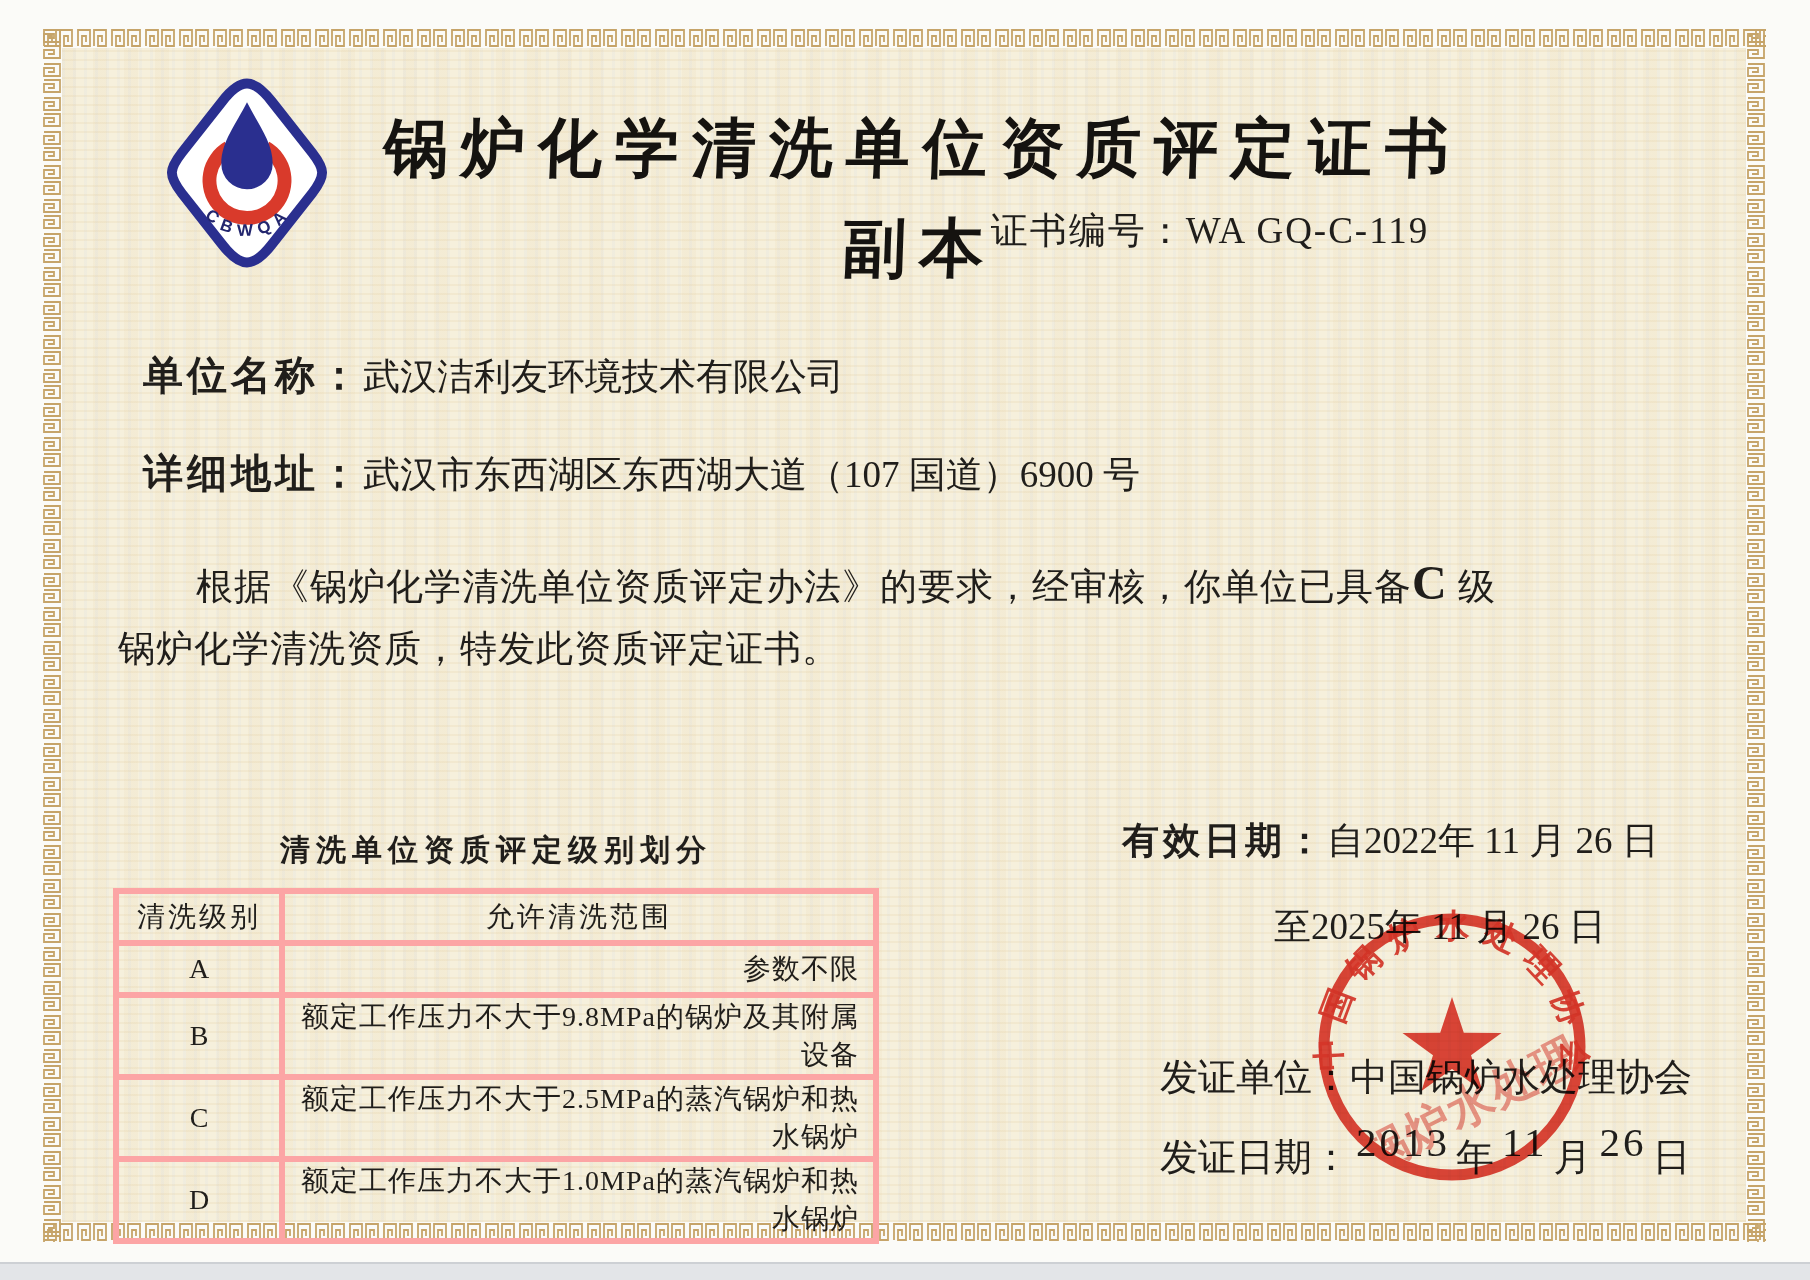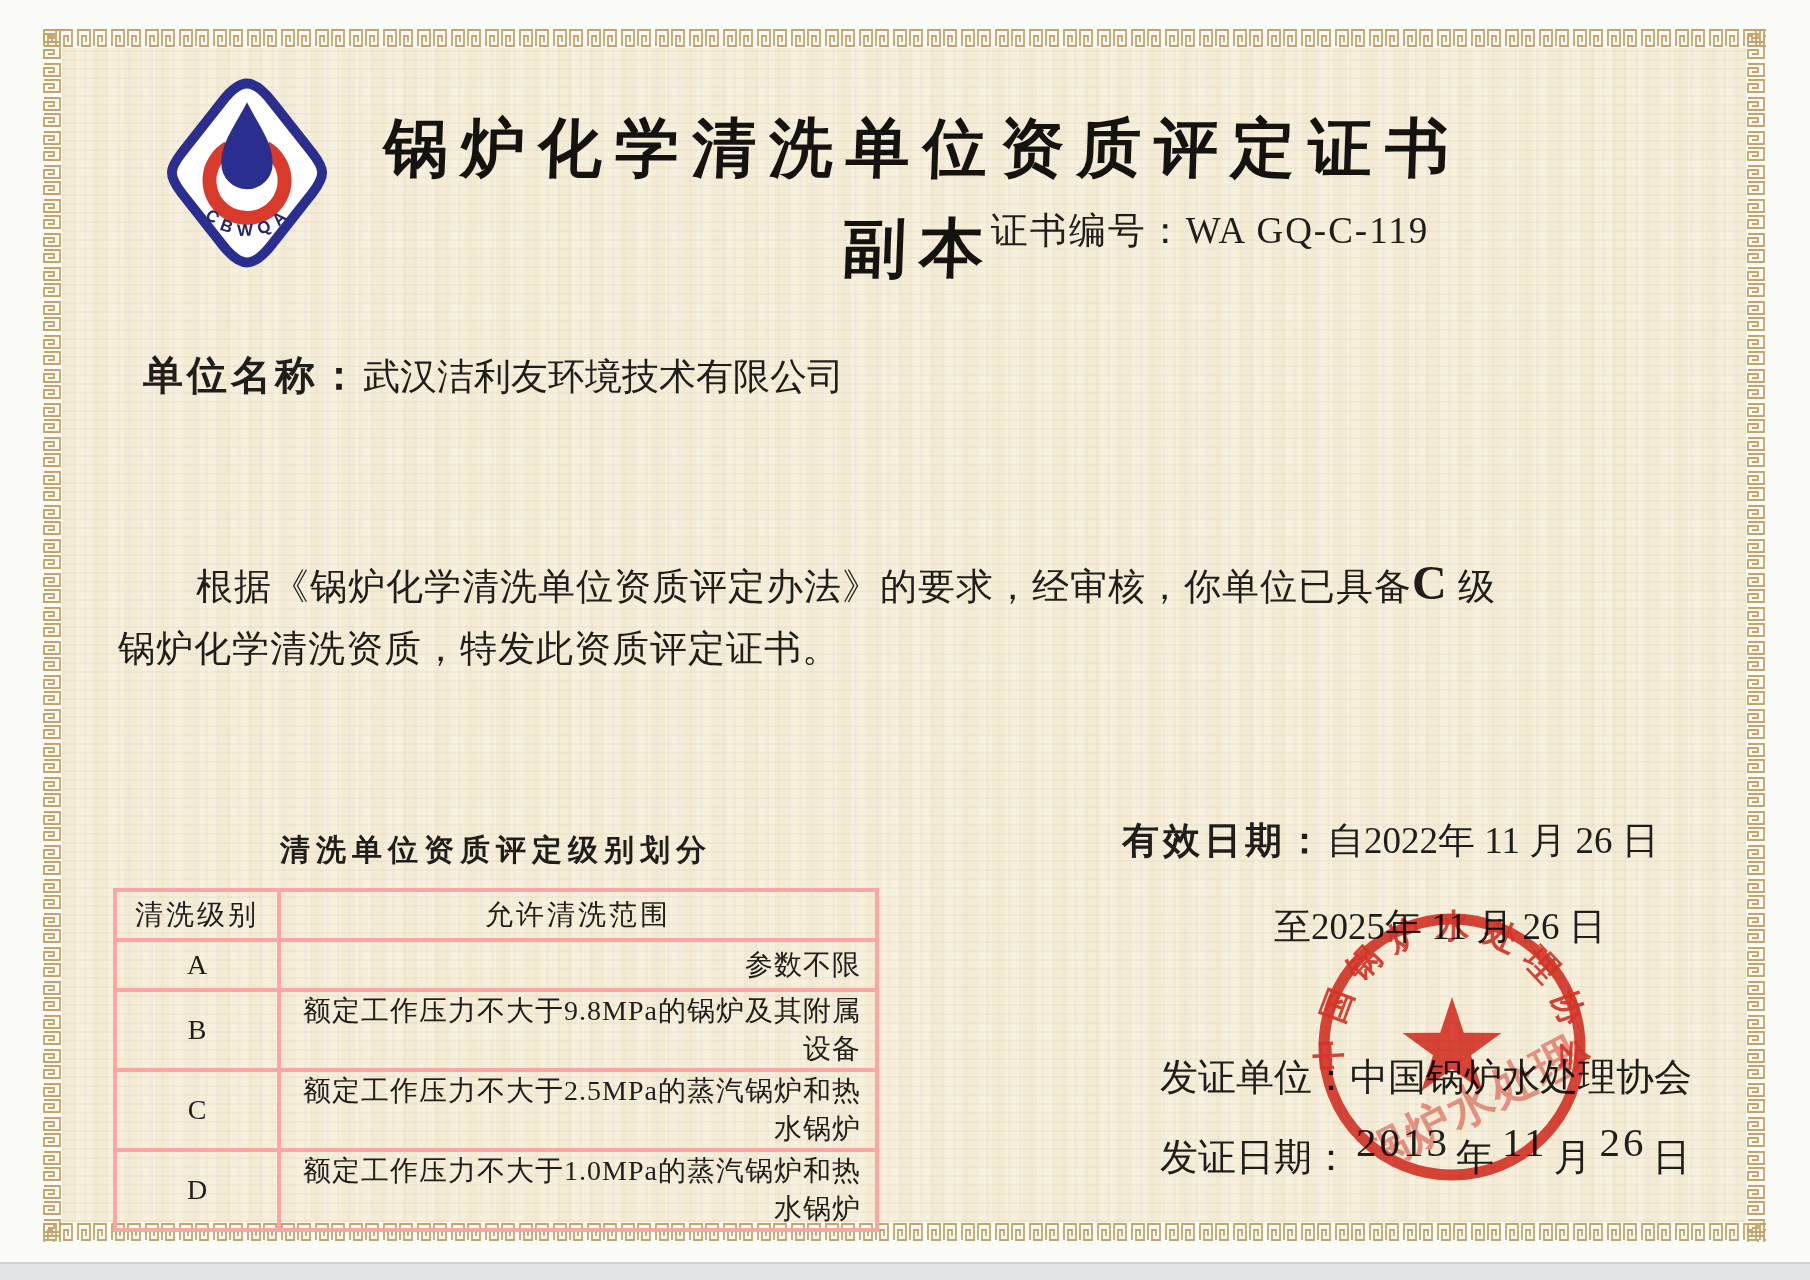--- a/index.html
+++ b/index.html
@@ -44,21 +44,21 @@
   .grade-letter{font-size:48px; font-weight:700; font-family:"Liberation Serif",serif;}
   .table-title{
     position:absolute; left:113px; top:830px; width:766px;
     text-align:center; font-size:30px; font-weight:700; letter-spacing:6px;
   }
   table.grades{
     position:absolute; left:113px; top:888px; width:766px;
     border-collapse:collapse; font-size:28px;
   }
   table.grades th, table.grades td{
-    border:4px solid #fca5a5; padding:0 14px; height:46px;
+    border:6px solid #fca5a5; padding:0 14px; height:46px;
   }
   table.grades th{font-weight:400; letter-spacing:3px;}
   td.c-level{width:132px; text-align:center; font-family:"Liberation Serif",serif;}
   td.c-scope{text-align:right; letter-spacing:1px;}
   .validity{position:absolute; left:1122px; top:798px; font-size:37px; line-height:86px; white-space:nowrap;}
   .validity .l2{padding-left:152px;}
   .issuer-row{position:absolute; left:1160px; top:1052px; font-size:38px; white-space:nowrap;}
   .issue-date-row{position:absolute; left:1160px; top:1132px; font-size:38px; white-space:nowrap;}
   .idate-num{position:relative; top:-14px; font-size:41px; letter-spacing:3px; padding:0 6px;}
   .idate-unit{letter-spacing:2px;}
@@ -117,20 +117,23 @@
   </svg>
 
   <div class="title">锅炉化学清洗单位资质评定证书副本</div>
   <div class="certno">
     <span>证书编号：</span><span>WA GQ-C-119</span>
   </div>
 
   <div class="field-row row-unit">
     <span class="field-label">单位名称：</span><span>武汉洁利友环境技术有限公司</span>
   </div>
+  <div class="field-row row-addr">
+    <span class="field-label">详细地址：</span><span>武汉市东西湖区东西湖大道（107 国道）6900 号</span>
+  </div>
 
   <p class="statement">
     <span>根据《锅炉化学清洗单位资质评定办法》的要求，经审核，你单位已具备</span><span class="grade-letter">C</span><span> 级锅炉化学清洗资质，特发此资质评定证书。</span>
   </p>
 
   <div class="table-title">清洗单位资质评定级别划分</div>
   <table class="grades">
     <thead>
       <tr>
         <th>清洗级别</th>

